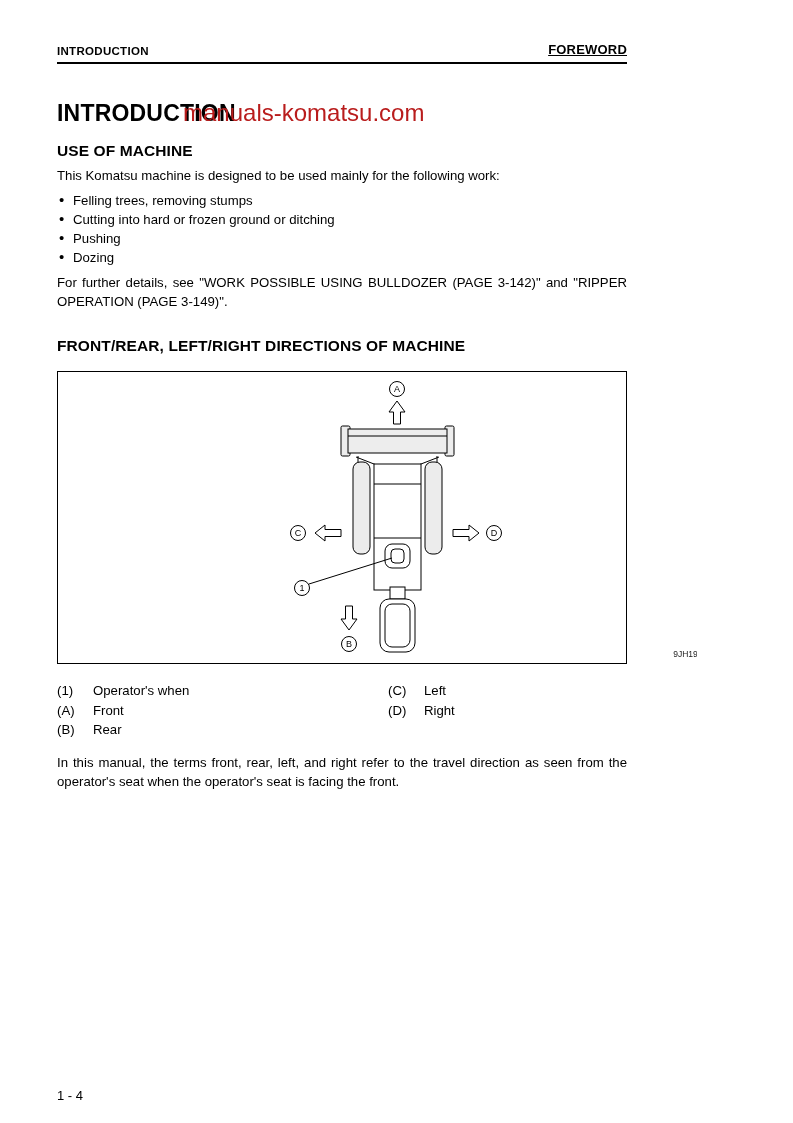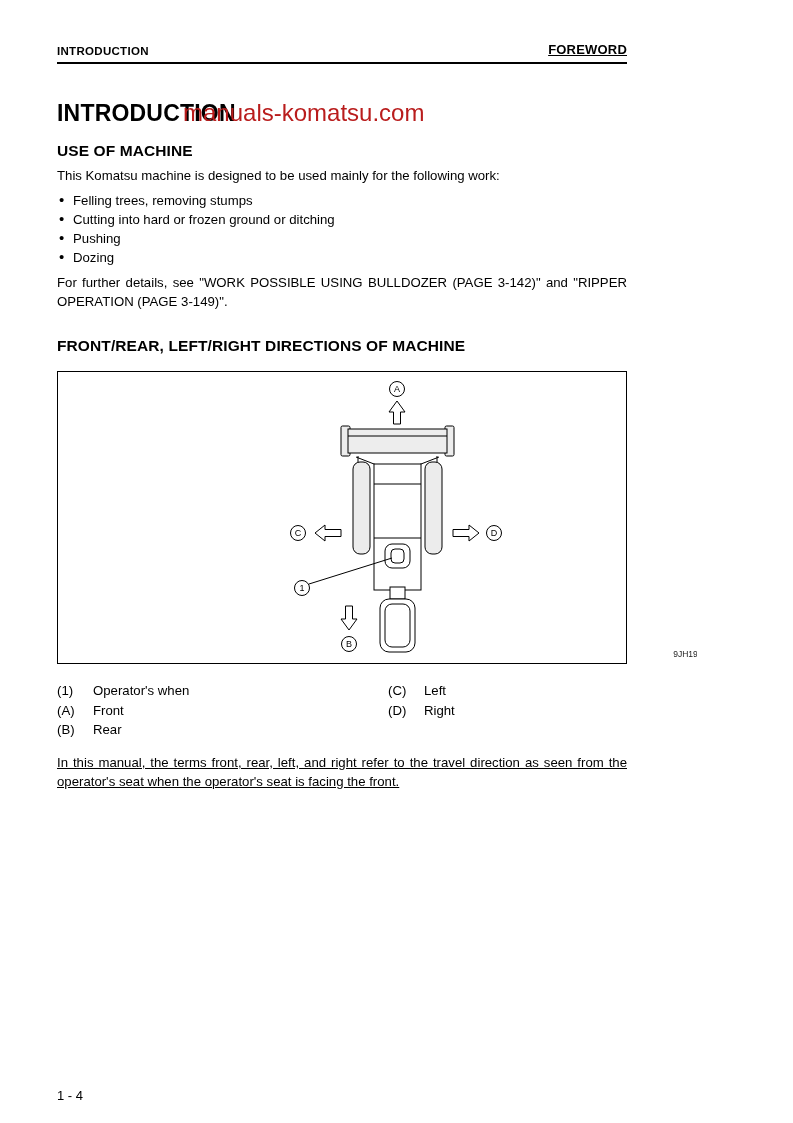--- a/index.html
+++ b/index.html
@@ -64,21 +64,21 @@
     position: relative;
   }
   .figure-box svg { display: block; }
 
   .legend { display: flex; margin-top: 20px; }
   .legend-col { display: flex; flex-direction: column; gap: 5.5px; }
   .legend-col.left { width: 331px; }
   .legend-row { font-size: 13.2px; line-height: 14px; display: flex; }
   .legend-key { display: inline-block; width: 36px; }
 
-  .note { margin-top: 16px; text-decoration: underline; }
+  .note { margin-top: 16px; }
 
   .footer {
     position: absolute;
     left: 57px;
     bottom: 20px;
     font-size: 13px;
   }
 
   .diagram-label { font-size: 9px; font-family: "Liberation Sans", sans-serif; }
   .figure-code-text { font-size: 8.5px; font-family: "Liberation Sans", sans-serif; fill: #222; }

